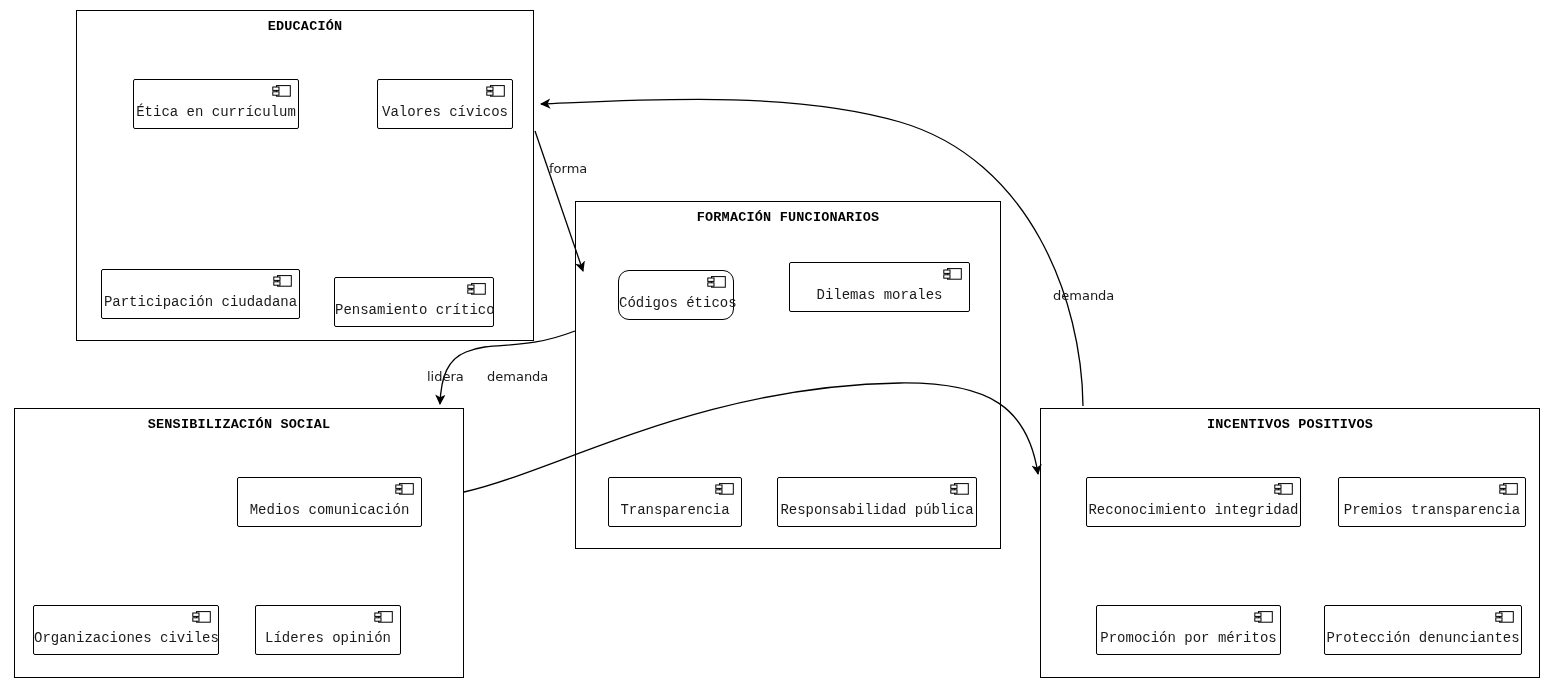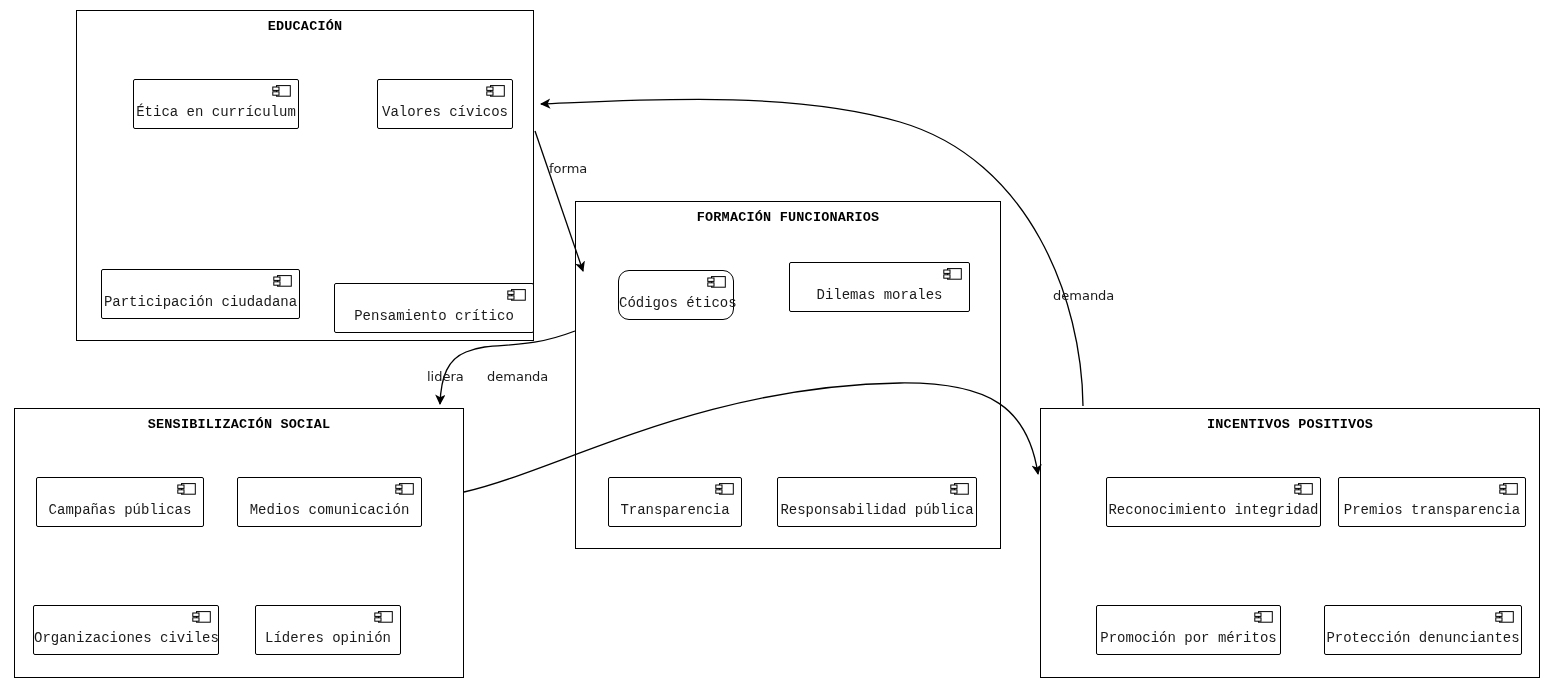--- a/index.html
+++ b/index.html
@@ -97,21 +97,21 @@
           <div class="component-label">Valores cívicos</div>
         </div>
         <div class="component" style="left: 24px; top: 258px; width: 199px; height: 50px;">
           <svg class="comp-icon" viewBox="0 0 19 12">
             <rect x="4.5" y="0.6" width="13.8" height="10.6" fill="#fff" stroke="#000" stroke-width="1"></rect>
             <rect x="0.8" y="2" width="6.2" height="3.4" fill="#fff" stroke="#000" stroke-width="1"></rect>
             <rect x="0.8" y="6.8" width="6.2" height="3.4" fill="#fff" stroke="#000" stroke-width="1"></rect>
           </svg>
           <div class="component-label">Participación ciudadana</div>
         </div>
-        <div class="component" style="left: 257px; top: 272px; width: 200px; height: 50px;">
+        <div class="component" style="left: 257px; top: 266px; width: 160px; height: 50px;">
           <svg class="comp-icon" viewBox="0 0 19 12">
             <rect x="4.5" y="0.6" width="13.8" height="10.6" fill="#fff" stroke="#000" stroke-width="1"></rect>
             <rect x="0.8" y="2" width="6.2" height="3.4" fill="#fff" stroke="#000" stroke-width="1"></rect>
             <rect x="0.8" y="6.8" width="6.2" height="3.4" fill="#fff" stroke="#000" stroke-width="1"></rect>
           </svg>
           <div class="component-label">Pensamiento crítico</div>
         </div>
       </div>
       <div class="group-box" style="left: 575px; top: 201px; width: 426px; height: 348px;">
         <div class="group-title">FORMACIÓN FUNCIONARIOS</div>
@@ -143,28 +143,20 @@
           <svg class="comp-icon" viewBox="0 0 19 12">
             <rect x="4.5" y="0.6" width="13.8" height="10.6" fill="#fff" stroke="#000" stroke-width="1"></rect>
             <rect x="0.8" y="2" width="6.2" height="3.4" fill="#fff" stroke="#000" stroke-width="1"></rect>
             <rect x="0.8" y="6.8" width="6.2" height="3.4" fill="#fff" stroke="#000" stroke-width="1"></rect>
           </svg>
           <div class="component-label">Responsabilidad pública</div>
         </div>
       </div>
       <div class="group-box" style="left: 14px; top: 408px; width: 450px; height: 270px;">
         <div class="group-title">SENSIBILIZACIÓN SOCIAL</div>
-        <div class="component" style="left: 21px; top: 68px; width: 168px; height: 50px;">
-          <svg class="comp-icon" viewBox="0 0 19 12">
-            <rect x="4.5" y="0.6" width="13.8" height="10.6" fill="#fff" stroke="#000" stroke-width="1"></rect>
-            <rect x="0.8" y="2" width="6.2" height="3.4" fill="#fff" stroke="#000" stroke-width="1"></rect>
-            <rect x="0.8" y="6.8" width="6.2" height="3.4" fill="#fff" stroke="#000" stroke-width="1"></rect>
-          </svg>
-          <div class="component-label">Campañas públicas</div>
-        </div>
         <div class="component" style="left: 222px; top: 68px; width: 185px; height: 50px;">
           <svg class="comp-icon" viewBox="0 0 19 12">
             <rect x="4.5" y="0.6" width="13.8" height="10.6" fill="#fff" stroke="#000" stroke-width="1"></rect>
             <rect x="0.8" y="2" width="6.2" height="3.4" fill="#fff" stroke="#000" stroke-width="1"></rect>
             <rect x="0.8" y="6.8" width="6.2" height="3.4" fill="#fff" stroke="#000" stroke-width="1"></rect>
           </svg>
           <div class="component-label">Medios comunicación</div>
         </div>
         <div class="component" style="left: 18px; top: 196px; width: 186px; height: 50px;">
           <svg class="comp-icon" viewBox="0 0 19 12">
@@ -178,21 +170,21 @@
           <svg class="comp-icon" viewBox="0 0 19 12">
             <rect x="4.5" y="0.6" width="13.8" height="10.6" fill="#fff" stroke="#000" stroke-width="1"></rect>
             <rect x="0.8" y="2" width="6.2" height="3.4" fill="#fff" stroke="#000" stroke-width="1"></rect>
             <rect x="0.8" y="6.8" width="6.2" height="3.4" fill="#fff" stroke="#000" stroke-width="1"></rect>
           </svg>
           <div class="component-label">Líderes opinión</div>
         </div>
       </div>
       <div class="group-box" style="left: 1040px; top: 408px; width: 500px; height: 270px;">
         <div class="group-title">INCENTIVOS POSITIVOS</div>
-        <div class="component" style="left: 45px; top: 68px; width: 215px; height: 50px; margin-left: 20px;">
+        <div class="component" style="left: 45px; top: 68px; width: 215px; height: 50px;">
           <svg class="comp-icon" viewBox="0 0 19 12">
             <rect x="4.5" y="0.6" width="13.8" height="10.6" fill="#fff" stroke="#000" stroke-width="1"></rect>
             <rect x="0.8" y="2" width="6.2" height="3.4" fill="#fff" stroke="#000" stroke-width="1"></rect>
             <rect x="0.8" y="6.8" width="6.2" height="3.4" fill="#fff" stroke="#000" stroke-width="1"></rect>
           </svg>
           <div class="component-label">Reconocimiento integridad</div>
         </div>
         <div class="component" style="left: 297px; top: 68px; width: 188px; height: 50px;">
           <svg class="comp-icon" viewBox="0 0 19 12">
             <rect x="4.5" y="0.6" width="13.8" height="10.6" fill="#fff" stroke="#000" stroke-width="1"></rect>

